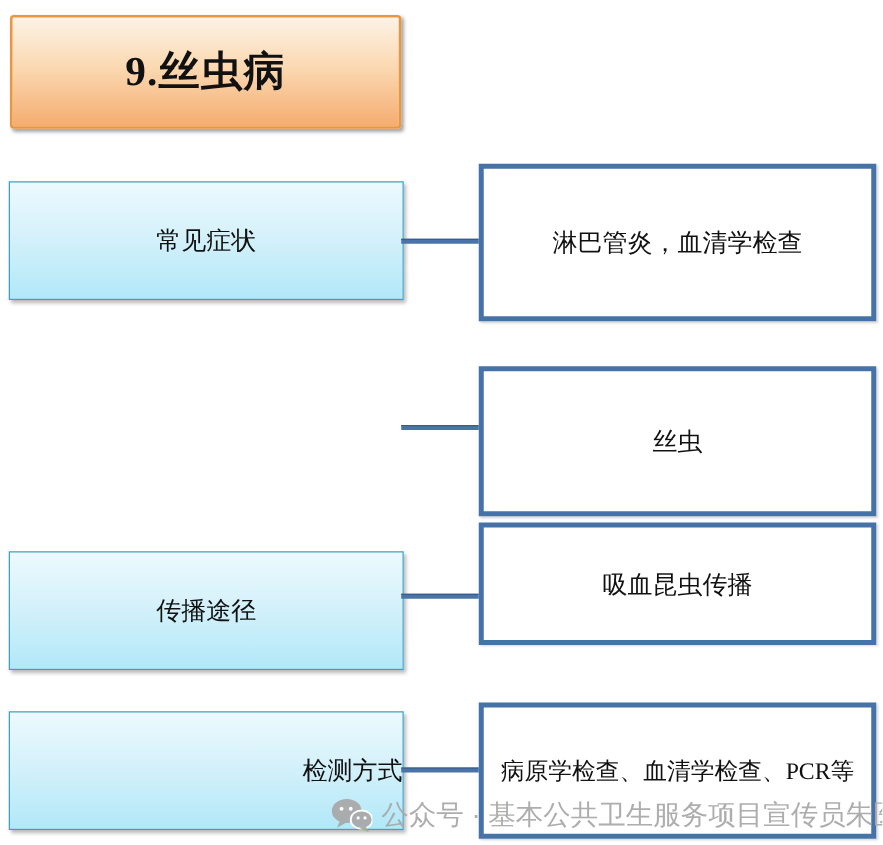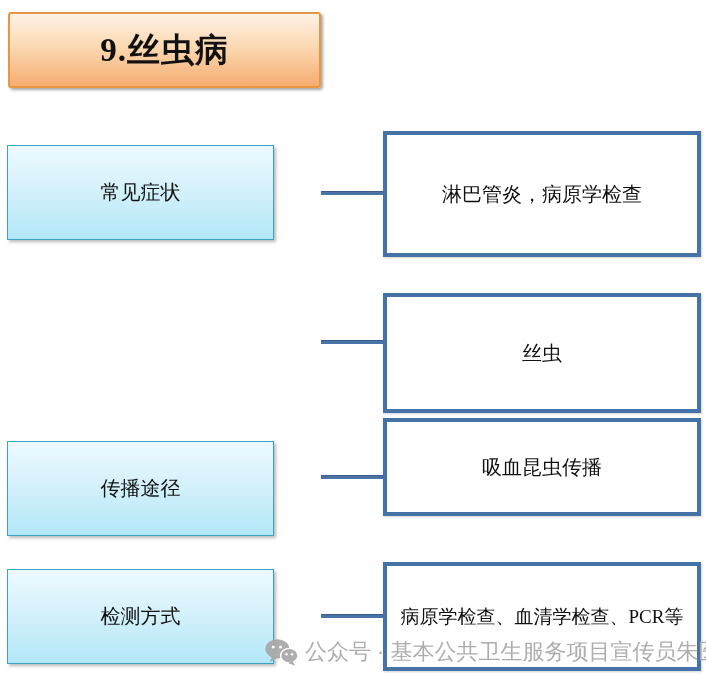--- a/index.html
+++ b/index.html
@@ -15,41 +15,41 @@
   .box {
     position: absolute;
     box-sizing: border-box;
     display: flex;
     align-items: center;
     justify-content: center;
     text-align: center;
   }
   
   .title-box {
-    left: 8px; top: 12px; width: 313px; height: 76px;
+    left: 8px; top: 12px; width: 313px; height: 91px;
     border: 2px solid #e8963f;
     border-radius: 3px;
     background: linear-gradient(180deg, #fdf2e6 0%, #fbd9b2 45%, #f5ac70 100%);
     box-shadow: 2px 2px 3px rgba(0,0,0,0.35);
     font-size: 33px;
     font-weight: bold;
     letter-spacing: 1px;
   }
   
   .blue-box {
-    left: 7px; width: 267px; height: 95px;
+    left: 7px; width: 316px; height: 95px;
     border: 1.5px solid #3aa2c6;
     background: linear-gradient(180deg, #ecfafe 0%, #d8f2fb 40%, #b2e8f8 100%);
     box-shadow: 2px 2px 3px rgba(0,0,0,0.28);
     font-size: 20px;
   }
   .blue-r1 { top: 145px; }
   .blue-r2 { top: 295px; }
   .blue-r3 { top: 431px; margin-top: 10px; }
-  .blue-r4 { top: 569px; }
+  .blue-r4 { top: 569px; justify-content: flex-end; }
   
   .white-box {
     left: 383px; width: 318px;
     border: 4px solid #4573a7;
     background: #ffffff;
     box-shadow: 1px 1px 2px rgba(0,0,0,0.18);
     font-size: 20px;
     padding: 0 4px;
   }
   .white-r1 { top: 131px; height: 126px; }
@@ -91,21 +91,21 @@
 
   <div class="box title-box">
     <span>9.丝虫病</span>
   </div>
 
   <div class="box blue-box blue-r1">
     <span>常见症状</span>
   </div>
   <div class="connector conn-r1"></div>
   <div class="box white-box white-r1">
-    <span>淋巴管炎，病原学检查</span>
+    <span>淋巴管炎，血清学检查</span>
   </div>
 
   <div class="connector conn-r2"></div>
   <div class="box white-box white-r2">
     <span>丝虫</span>
   </div>
 
   <div class="box blue-box blue-r3">
     <span>传播途径</span>
   </div>

